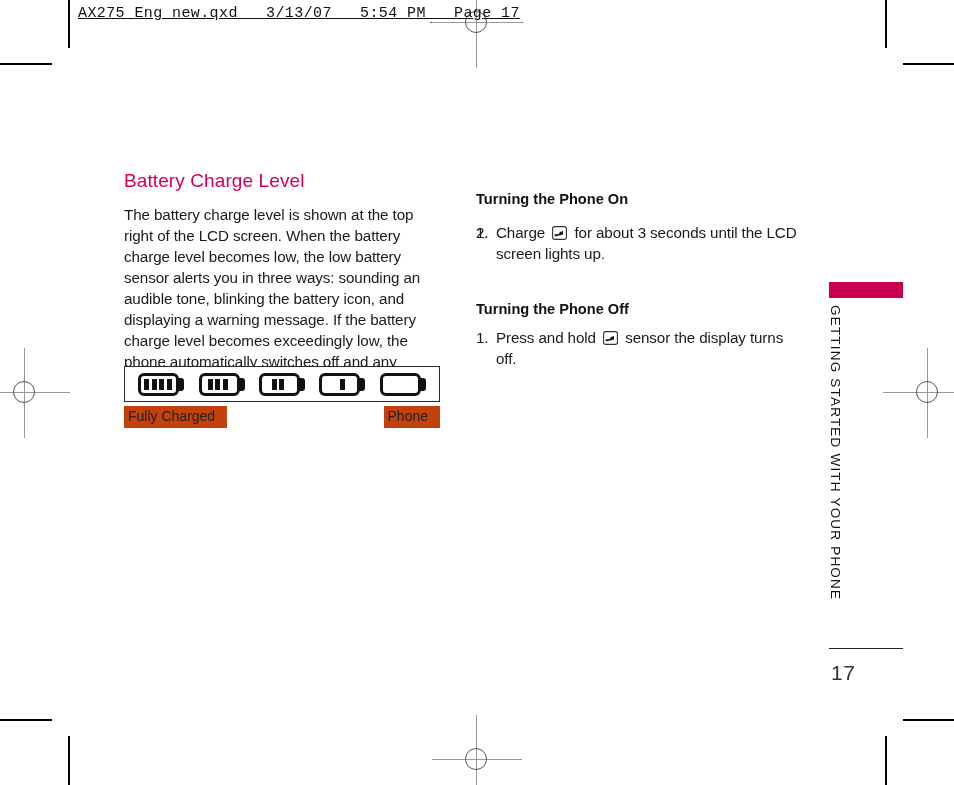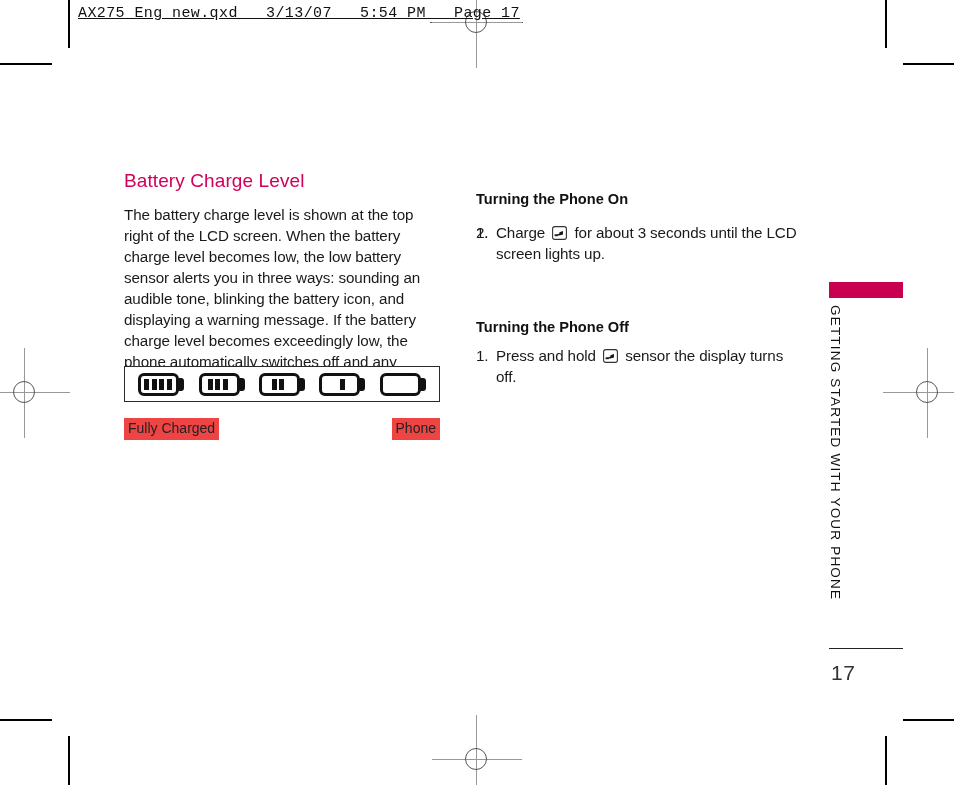--- a/index.html
+++ b/index.html
@@ -179,26 +179,26 @@
     background: #111;
   }
 
   .battery-labels {
     position: relative;
     height: 20px;
     margin-top: 4px;
   }
   .chip {
     position: absolute;
-    top: 12px;
-    background: #ef4444;
+    top: 0;
+    background: #c2410c;
     color: #222;
     font-size: 14px;
     line-height: 19px;
-    padding: 1px 4px 2px 4px;
+    padding: 1px 12px 2px 4px;
     font-weight: 500;
   }
   .chip.left  { left: 0; }
   .chip.right { right: 0; }
 
   
   .side-bar-accent {
     position: absolute;
     left: 829px;
     top: 282px;
@@ -356,21 +356,21 @@
           <svg width="15" height="14" viewBox="0 0 15 14">
             <rect x="0.6" y="0.6" width="13.8" height="12.8" rx="2.2" ry="2.2" fill="#ffffff" stroke="#333" stroke-width="1.1"></rect>
             <path d="M3 9.4 L7.4 7.6 L7.4 6.3 L11 5.0 L11 8.6 L7.4 9.6 Z" fill="#1a1a1a"></path>
             <rect x="2.6" y="8.3" width="3.2" height="1.9" fill="#1a1a1a"></rect>
           </svg>
         </span>
         <span>for about 3 seconds until the LCD screen lights up.</span>
       </li>
     </ol>
 
-    <h3 class="sub-title" style="margin-top:54px;">Turning the Phone Off</h3>
+    <h3 class="sub-title" style="margin-top:36px;">Turning the Phone Off</h3>
     <ol class="steps">
       <li>
         <span class="num">1.</span>
         <span>Press and hold</span>
         <span class="key-icon">
           <svg width="15" height="14" viewBox="0 0 15 14">
             <rect x="0.6" y="0.6" width="13.8" height="12.8" rx="2.2" ry="2.2" fill="#ffffff" stroke="#333" stroke-width="1.1"></rect>
             <path d="M3 9.4 L7.4 7.6 L7.4 6.3 L11 5.0 L11 8.6 L7.4 9.6 Z" fill="#1a1a1a"></path>
             <rect x="2.6" y="8.3" width="3.2" height="1.9" fill="#1a1a1a"></rect>
           </svg>

